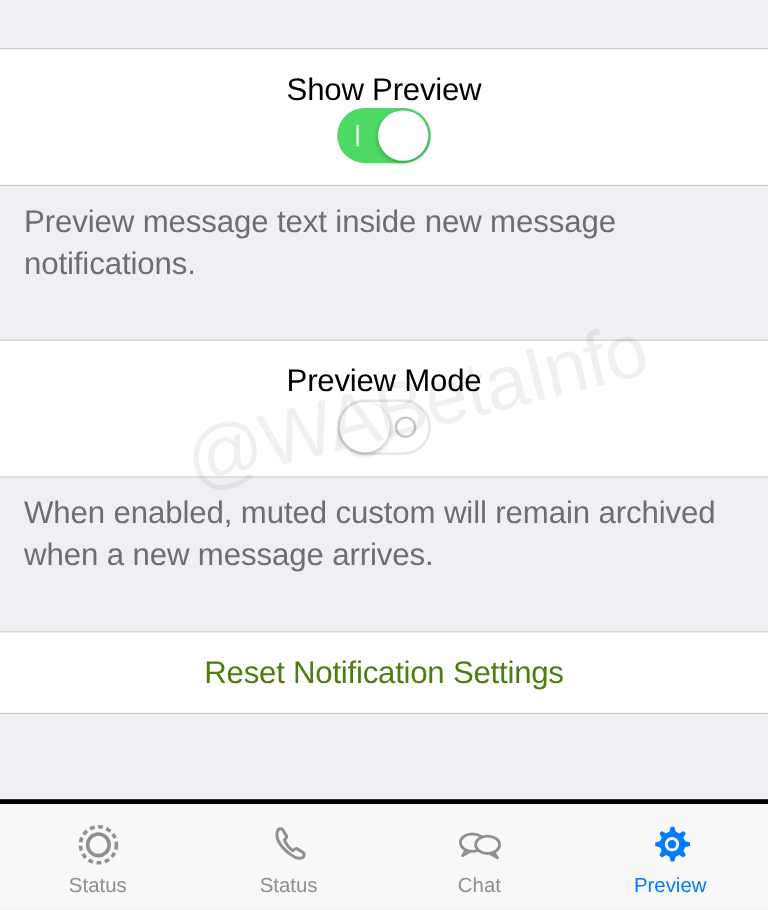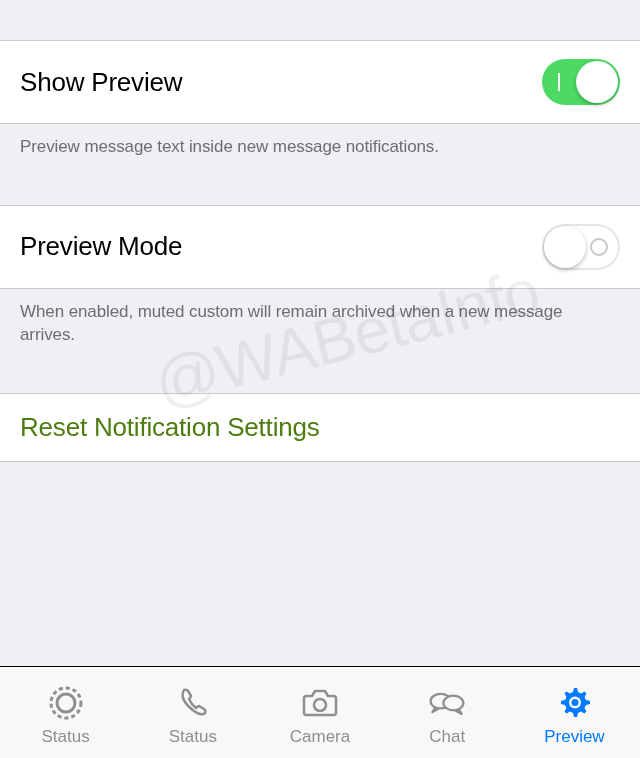--- a/index.html
+++ b/index.html
@@ -15,29 +15,30 @@
     .content { width: 100%; }
     .spacer-top { height: 40px; }
     .cell {
       background: #fff;
       border-top: 1px solid #cacacc;
       border-bottom: 1px solid #cacacc;
       padding: 18px 20px;
       display: flex;
       align-items: center;
       justify-content: space-between;
+      flex-direction: column;
     }
     .cell-title {
       font-size: 26px;
       font-weight: 400;
       letter-spacing: -0.2px;
     }
     .desc {
       padding: 12px 20px 24px 20px;
-      font-size: 17px;
+      font-size: 26px;
       line-height: 1.35;
       color: #6d6d72;
       letter-spacing: -0.1px;
     }
     .gap { height: 22px; }
     
     .toggle {
       width: 78px;
       height: 46px;
       border-radius: 23px;
@@ -104,21 +105,21 @@
       white-space: nowrap;
     }
     
     .tabbar {
       position: absolute;
       left: 0;
       right: 0;
       bottom: 0;
       height: 92px;
       background: #f8f8f8;
-      border-top: 1px solid #000000;
+      border-top: 4px solid #000000;
       display: flex;
       justify-content: space-around;
       align-items: center;
       padding: 4px 2px 0 2px;
     }
     .tab {
       flex: 1;
       display: flex;
       flex-direction: column;
       align-items: center;
@@ -188,29 +189,20 @@
 
   <div class="tab">
     <span class="tab-icon">
       <svg width="38" height="38" viewBox="0 0 38 38" fill="none">
         <path d="M10 6 C10 6 13 5 14 7 L17 12 C17 13 16 14 15 15 C15 15 17 20 22 24 C23 23 24 22 25 22 L30 25 C32 26 31 29 31 29 C31 29 28 33 20 27 C12 21 6 13 10 6 Z" stroke="#8e8e93" stroke-width="2.5" stroke-linejoin="round"></path>
       </svg>
     </span>
     <span class="tab-label">Status</span>
   </div>
 
-  <div class="tab">
-    <span class="tab-icon">
-      <svg width="40" height="38" viewBox="0 0 40 38" fill="none">
-        <path d="M6 12 L12 12 L15 7 L25 7 L28 12 L34 12 C35 12 36 13 36 14 L36 29 C36 30 35 31 34 31 L6 31 C5 31 4 30 4 29 L4 14 C4 13 5 12 6 12 Z" stroke="#8e8e93" stroke-width="2.5" stroke-linejoin="round"></path>
-        <circle cx="20" cy="21" r="6" stroke="#8e8e93" stroke-width="2.5"></circle>
-      </svg>
-    </span>
-    <span class="tab-label">Camera</span>
-  </div>
 
   <div class="tab">
     <span class="tab-icon">
       <svg width="44" height="38" viewBox="0 0 44 38" fill="none">
         <ellipse cx="15" cy="17" rx="11" ry="8" stroke="#8e8e93" stroke-width="2.5"></ellipse>
         <path d="M9 24 L6 29 L13 25" stroke="#8e8e93" stroke-width="2.5" stroke-linejoin="round"></path>
         <ellipse cx="29" cy="19" rx="11" ry="8" stroke="#8e8e93" stroke-width="2.5" fill="#f8f8f8"></ellipse>
         <path d="M35 26 L38 31 L31 27" stroke="#8e8e93" stroke-width="2.5" stroke-linejoin="round"></path>
       </svg>
     </span>

